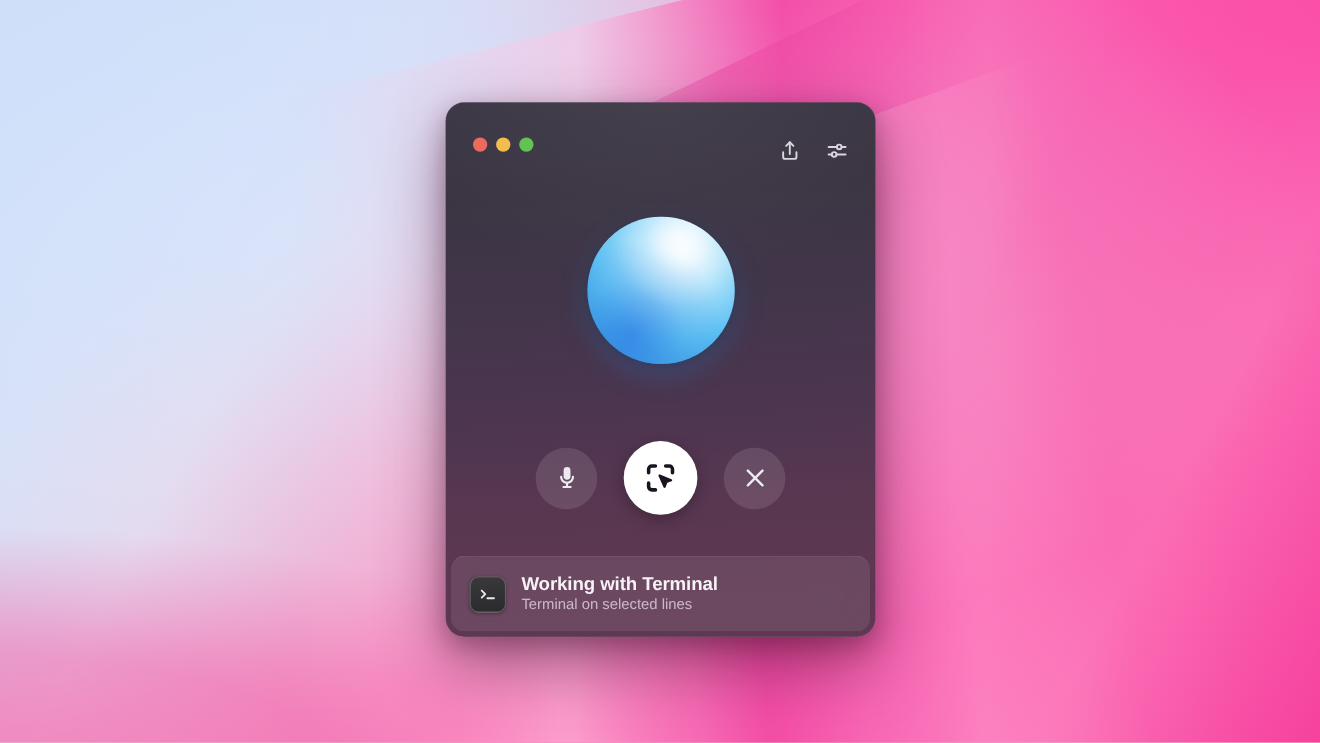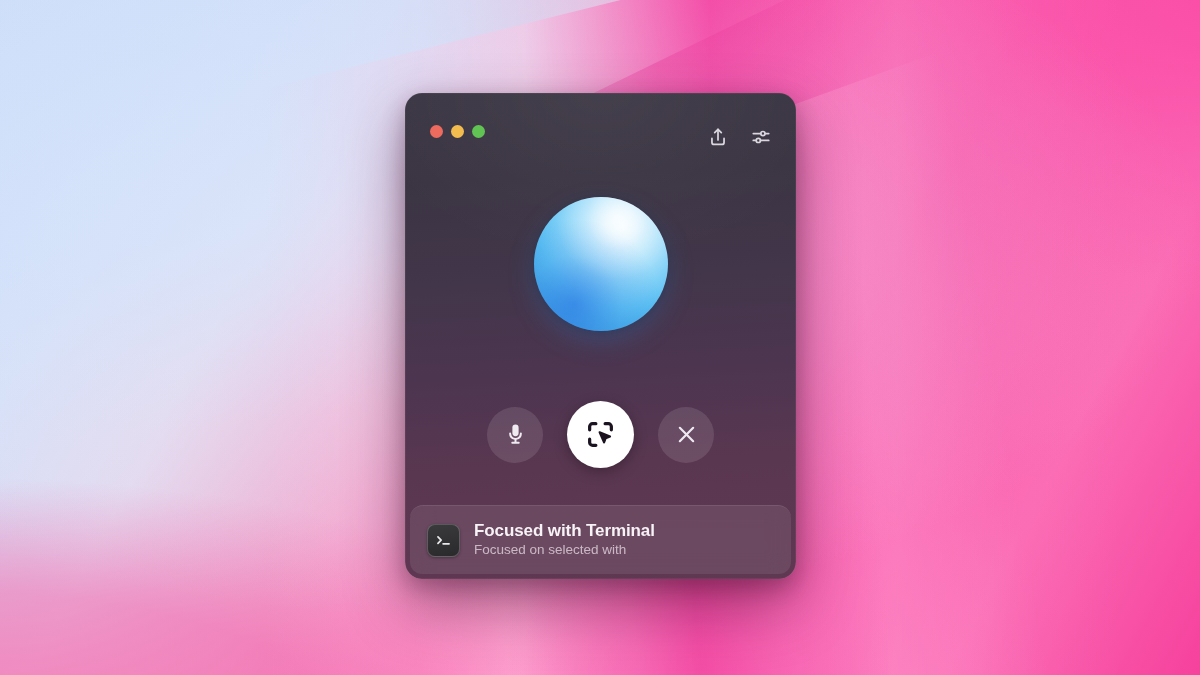--- a/index.html
+++ b/index.html
@@ -395,20 +395,20 @@
     <div id="status-bar">
 
       <div id="app-icon">
         <svg viewBox="0 0 24 24" fill="none" stroke="currentColor" stroke-width="2.2" stroke-linecap="round" stroke-linejoin="round">
           <path d="M5 7.5l4 4-4 4"></path>
           <path d="M11.5 16.2h7.5"></path>
         </svg>
       </div>
 
       <div class="status-text">
-        <div id="status-title">Focused with Terminal</div>
-        <div id="status-subtitle">Focused on selected with</div>
+        <div id="status-title">Working with Terminal</div>
+        <div id="status-subtitle">Terminal on selected lines</div>
       </div>
 
     </div>
 
   </div>
 </div>
 
 </body></html>

